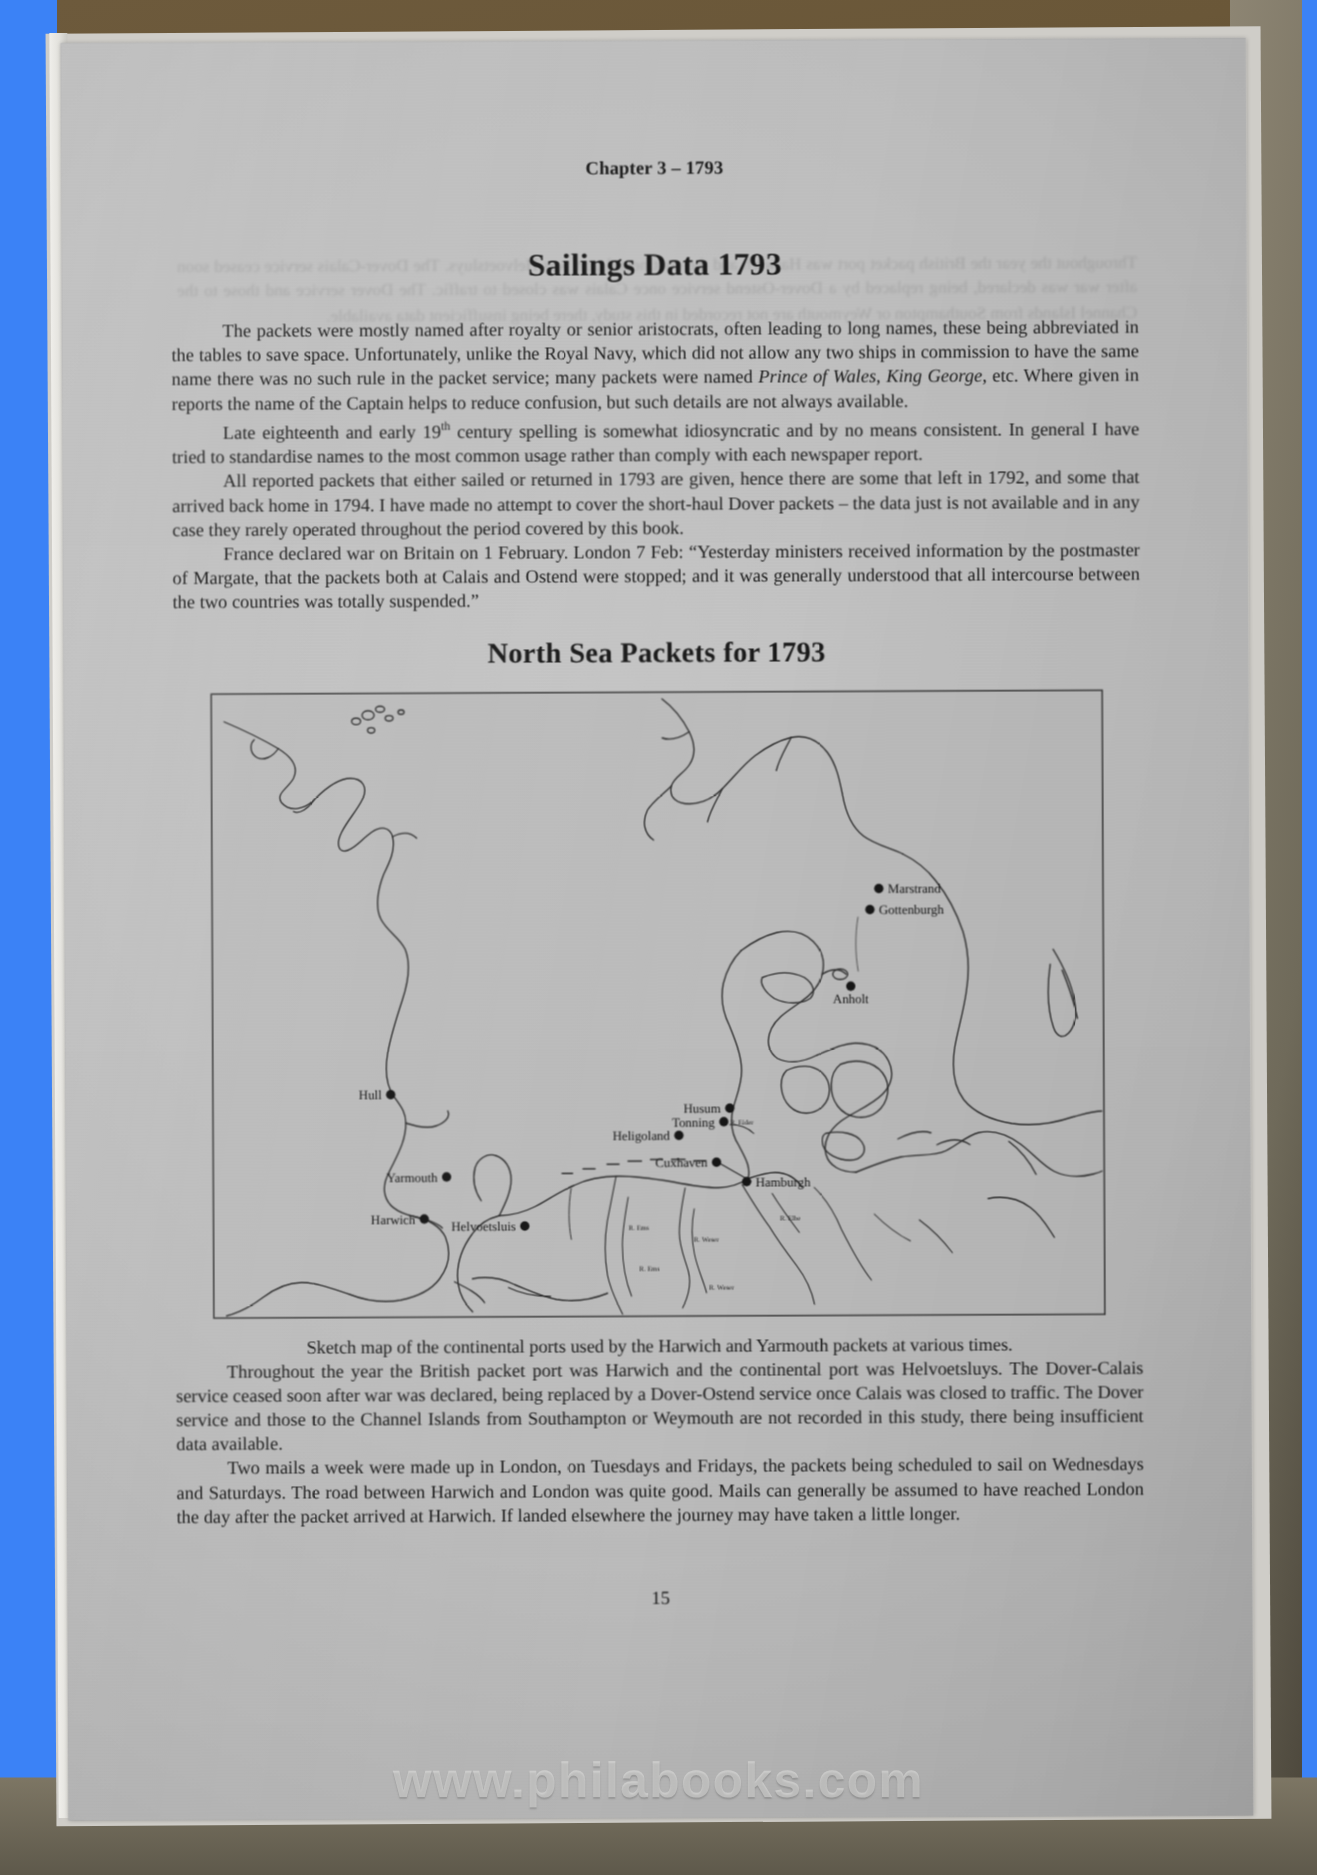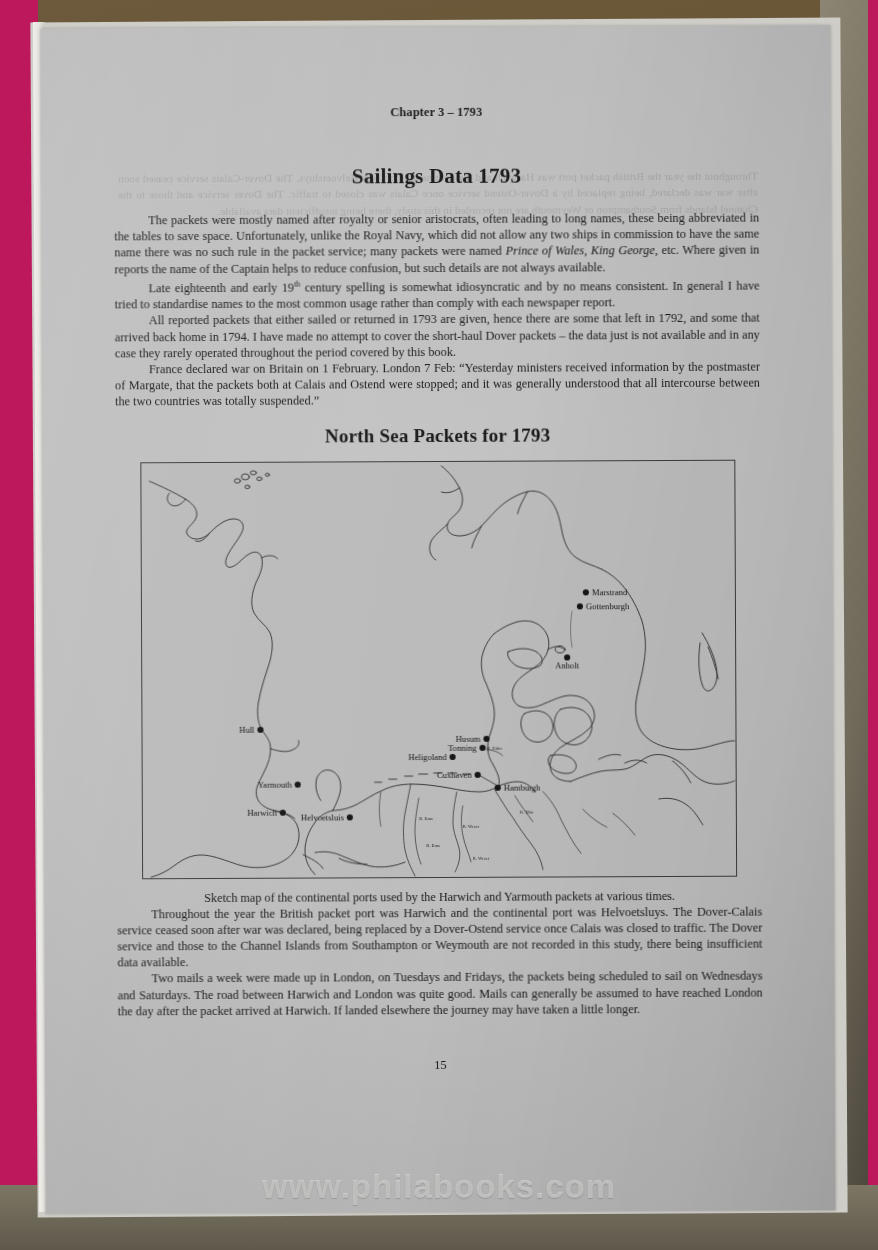--- a/index.html
+++ b/index.html
@@ -12,21 +12,21 @@
     height: 1250px;
     overflow: hidden;
     font-family: "Liberation Serif", serif;
   }
 
   
   #scene {
     position: relative;
     width: 878px;
     height: 1250px;
-    background: #be185d;
+    background: #3b82f6;
     overflow: hidden;
   }
 
   
   #backing {
     position: absolute;
     left: 38px;
     top: 0px;
     width: 822px;
     height: 120px;

